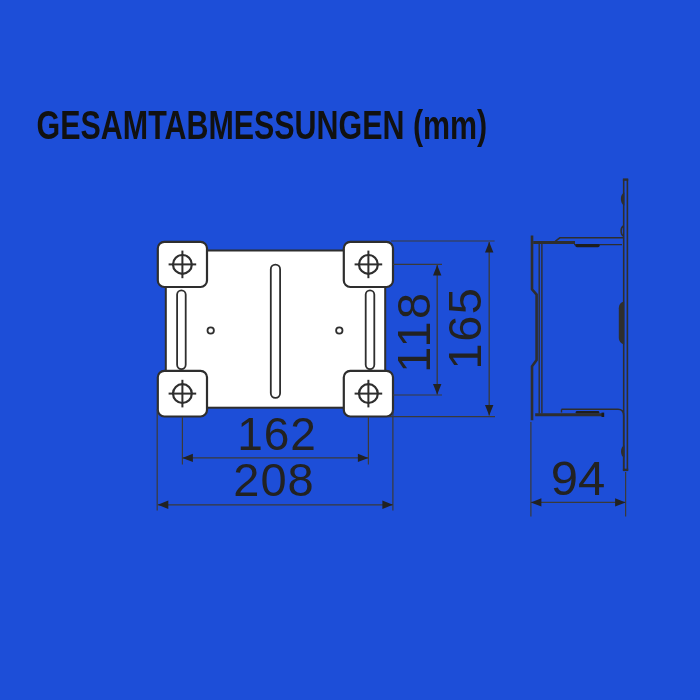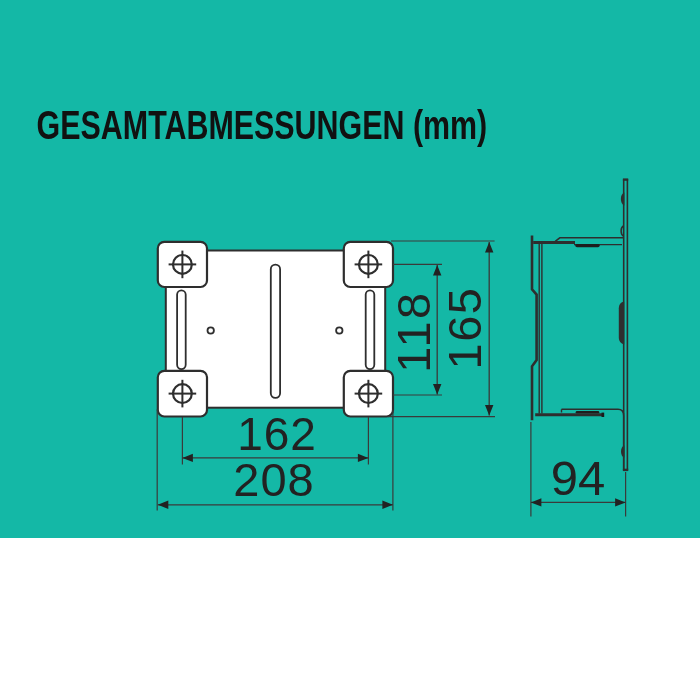--- a/index.html
+++ b/index.html
@@ -1,16 +1,16 @@
 <!DOCTYPE html>
 <html><head>
 <meta charset="utf-8">
 <style>
   html,body{margin:0;padding:0;background:#ffffff;}
-  .page{width:700px;height:538px;position:relative;background:#14b8a6;overflow:hidden;}
+  .page{width:700px;height:700px;position:relative;background:#1d4ed8;overflow:hidden;}
   svg{display:block;}
   text{font-family:"Liberation Sans",sans-serif;}
 </style>
 </head>
 <body>
 <div class="page">
 <svg width="700" height="700" viewBox="0 0 700 700">
 
   <g>
     <text x="0" y="0" font-size="41" font-weight="bold" fill="#111" transform="translate(36.6,139) scale(0.742,1)">GESAMTABMESSUNGEN (mm)</text>

